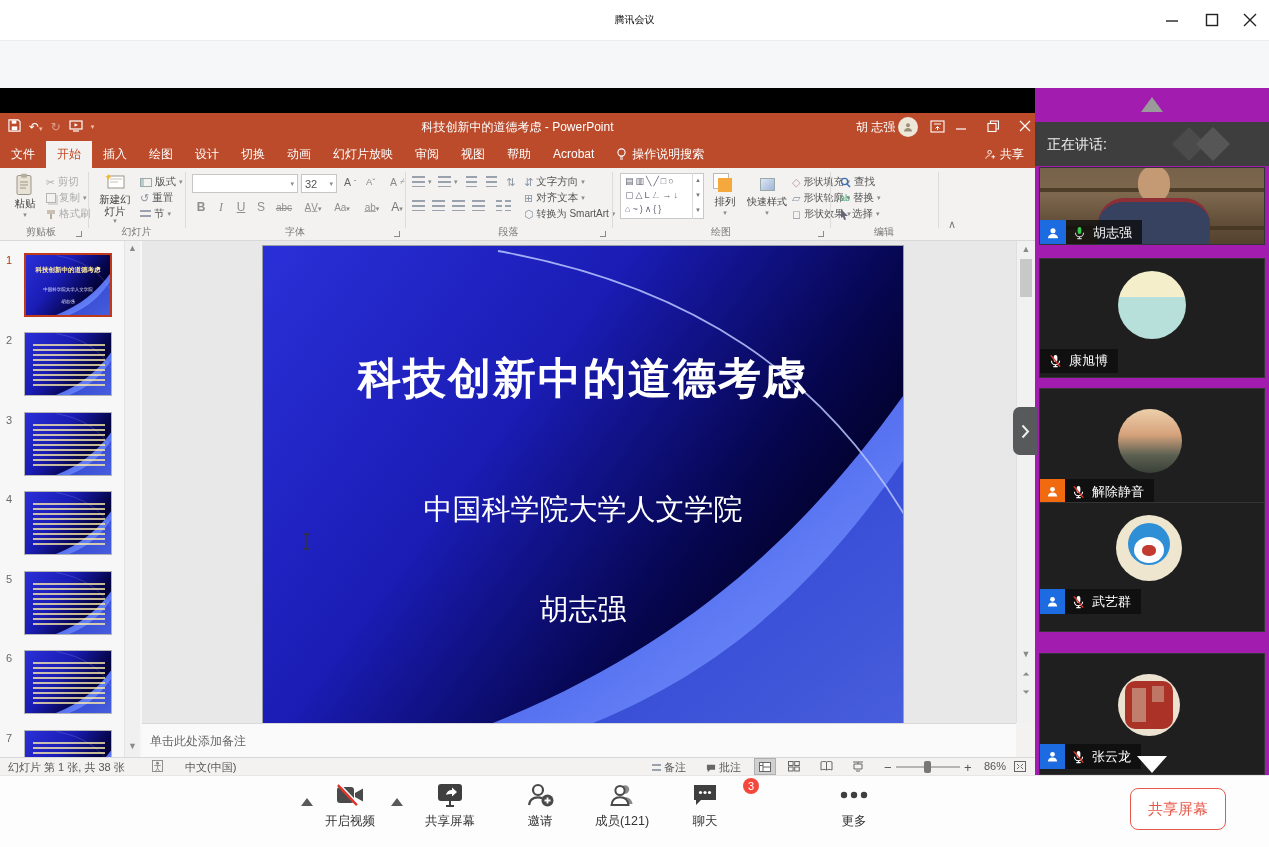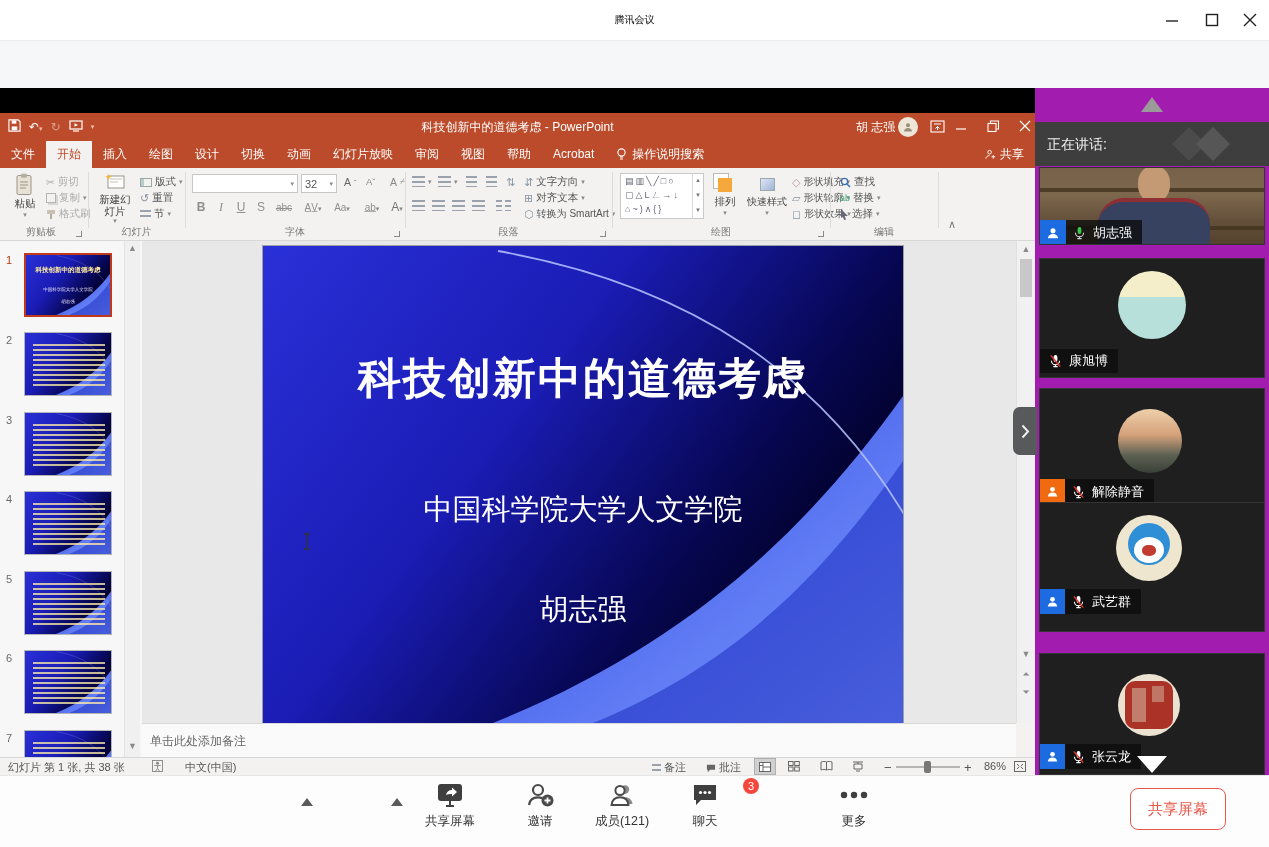--- a/index.html
+++ b/index.html
@@ -676,20 +676,31 @@
             </svg>
           <span>张云龙</span>
         </span>
       </div>
     </div>
     <div class="dntri"></div>
   </div>
 
   <div class="abs bbar">
     <div class="caret" style="left:301px"></div>
+    <div class="bb" style="left:305px">
+      <span class="ic">
+          <svg width="30" height="24" viewBox="0 0 30 24">
+            <rect x="2" y="4" width="17" height="16" rx="3" fill="#4a4a4a"></rect>
+            <path d="M20 10l8-4.5v13L20 14z" fill="#4a4a4a"></path>
+            <line x1="3" y1="2" x2="22" y2="22" stroke="#e0352b" stroke-width="2.6"></line>
+            <line x1="4.6" y1="1" x2="23.6" y2="21" stroke="#fff" stroke-width="1.4"></line>
+          </svg>
+        </span>
+      <span class="lb">开启视频</span>
+    </div>
     <div class="caret" style="left:391px"></div>
     <div class="bb" style="left:405px">
       <span class="ic">
           <svg width="28" height="26" viewBox="0 0 28 26">
             <rect x="2" y="2" width="24" height="17" rx="3" fill="#3f3f3f"></rect>
             <path d="M10 13c.5-3 2.5-5 6-5v-2.5L21 10l-5 4.5V12c-2.6 0-4.6.3-6 1z" fill="#fff"></path>
             <path d="M10 24h8M14 19v5" stroke="#3f3f3f" stroke-width="2"></path>
           </svg>
         </span>
       <span class="lb">共享屏幕</span>

